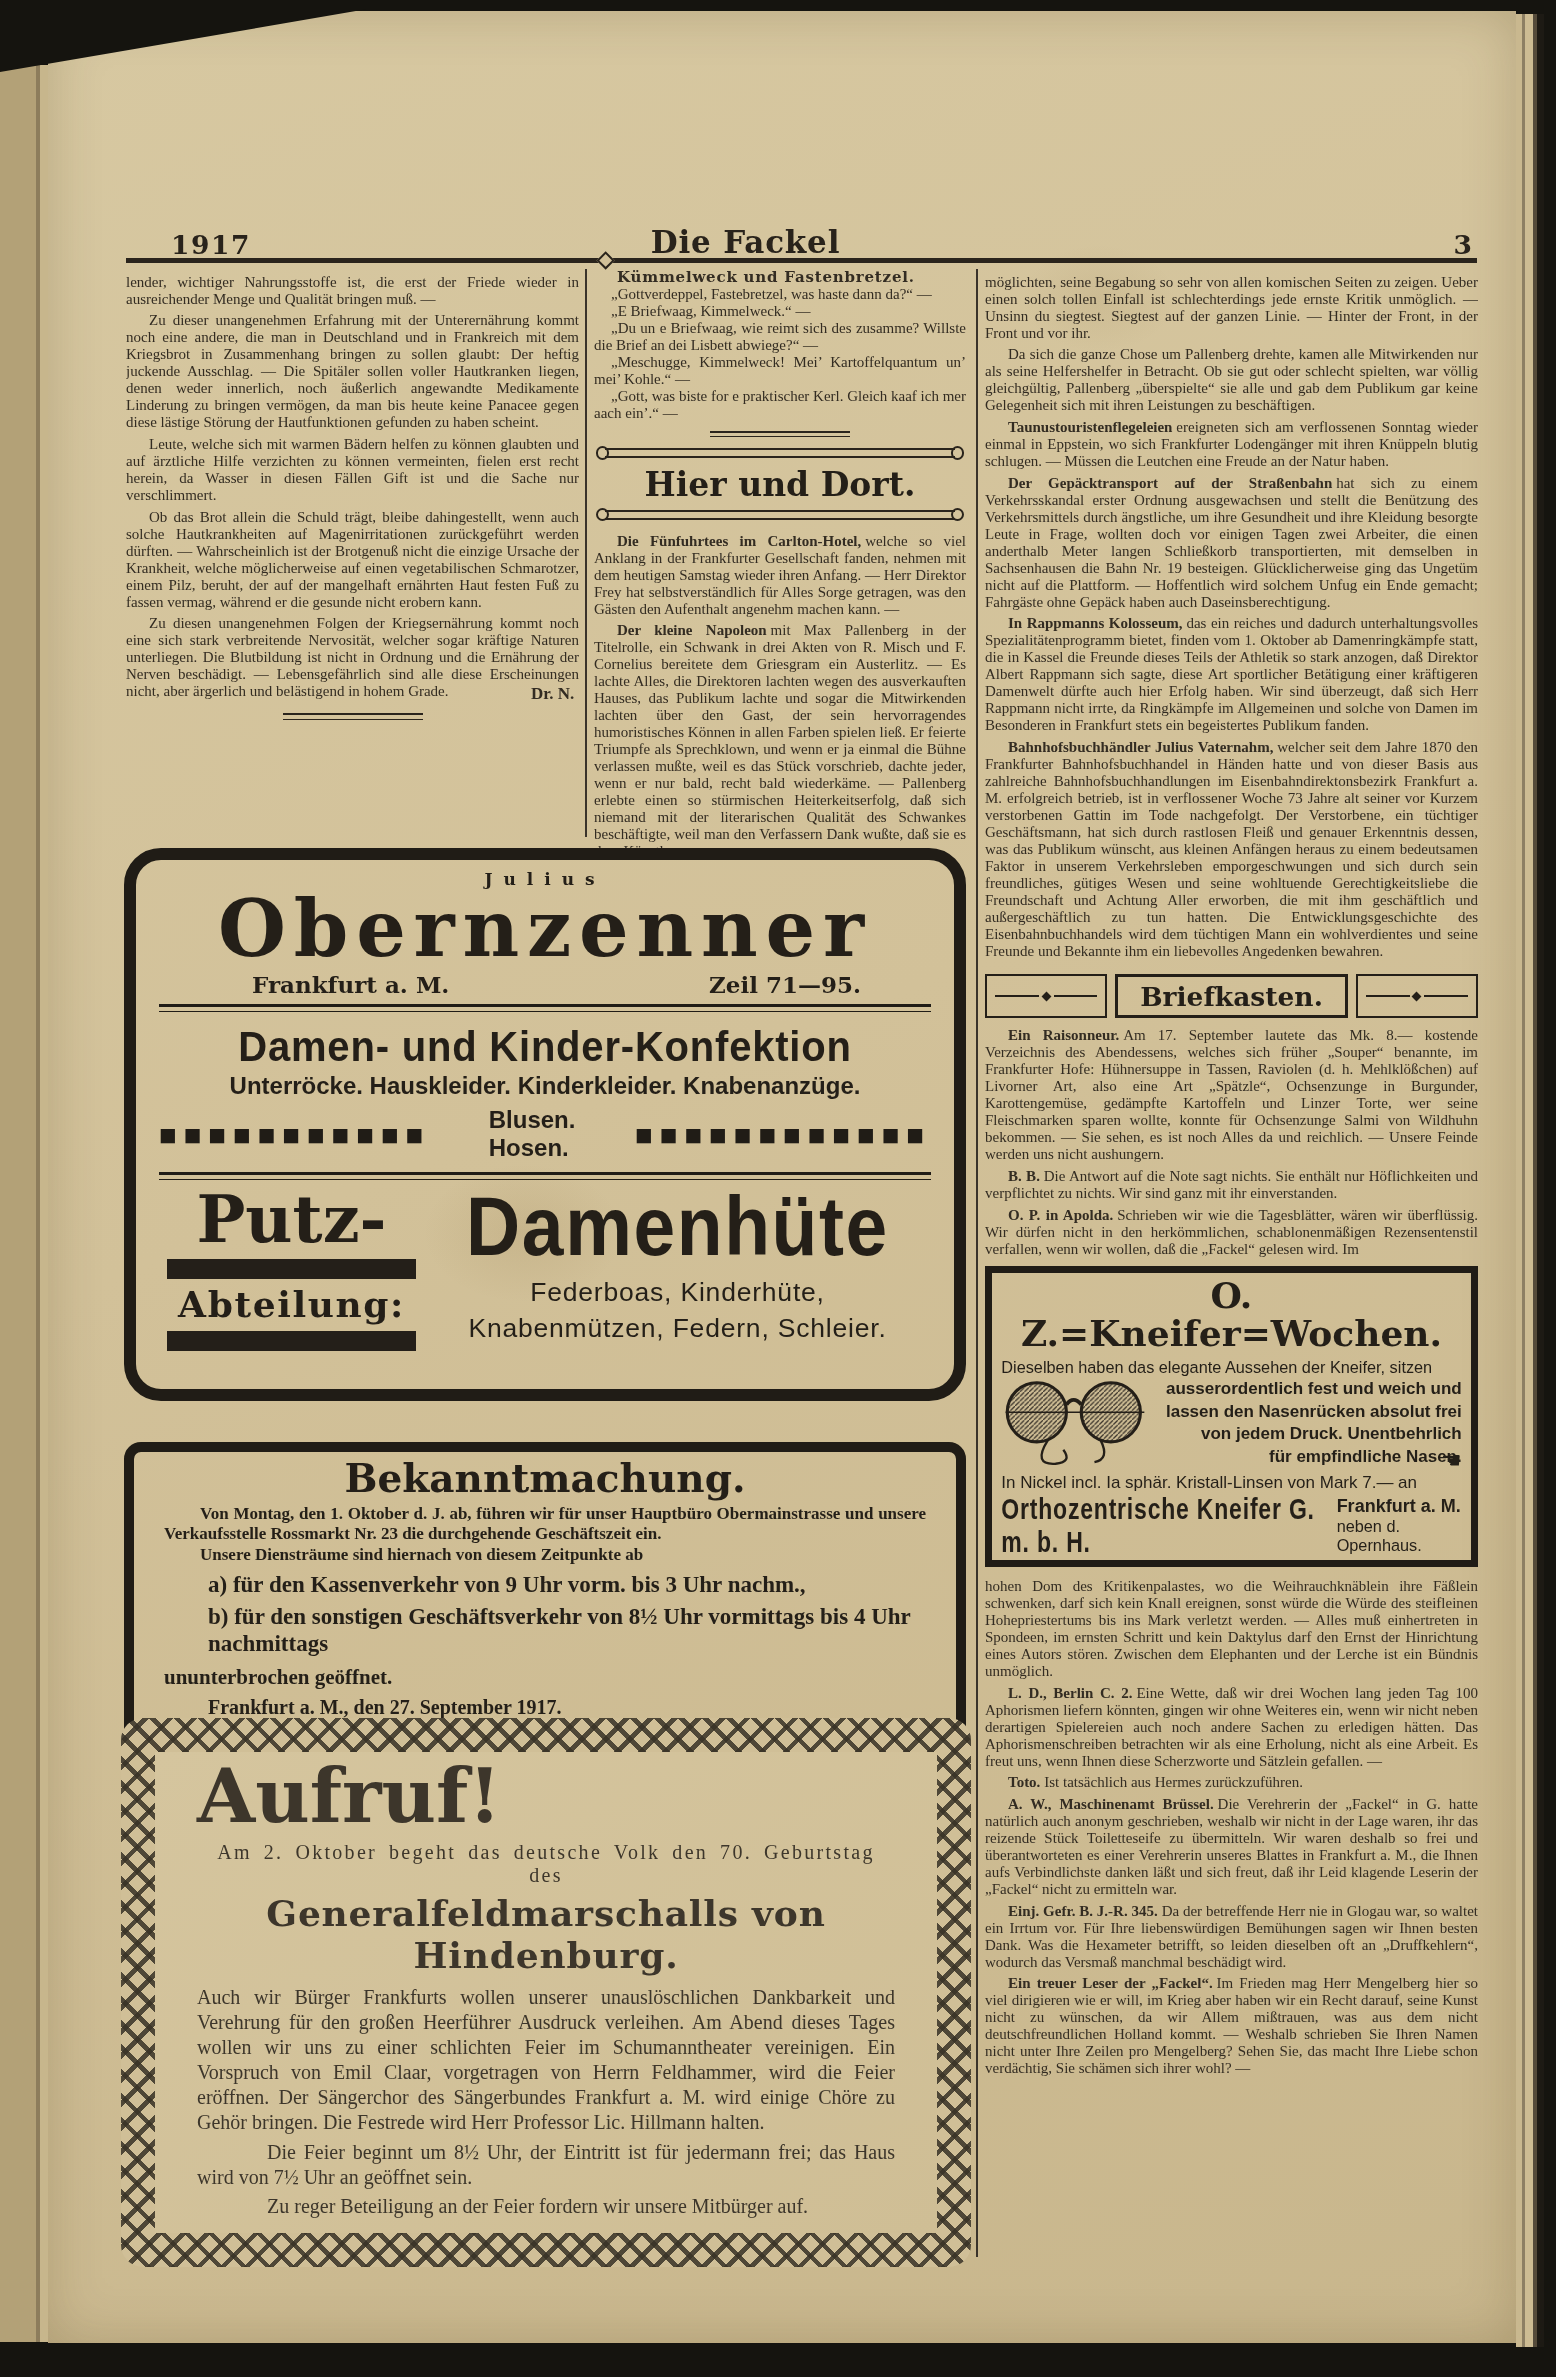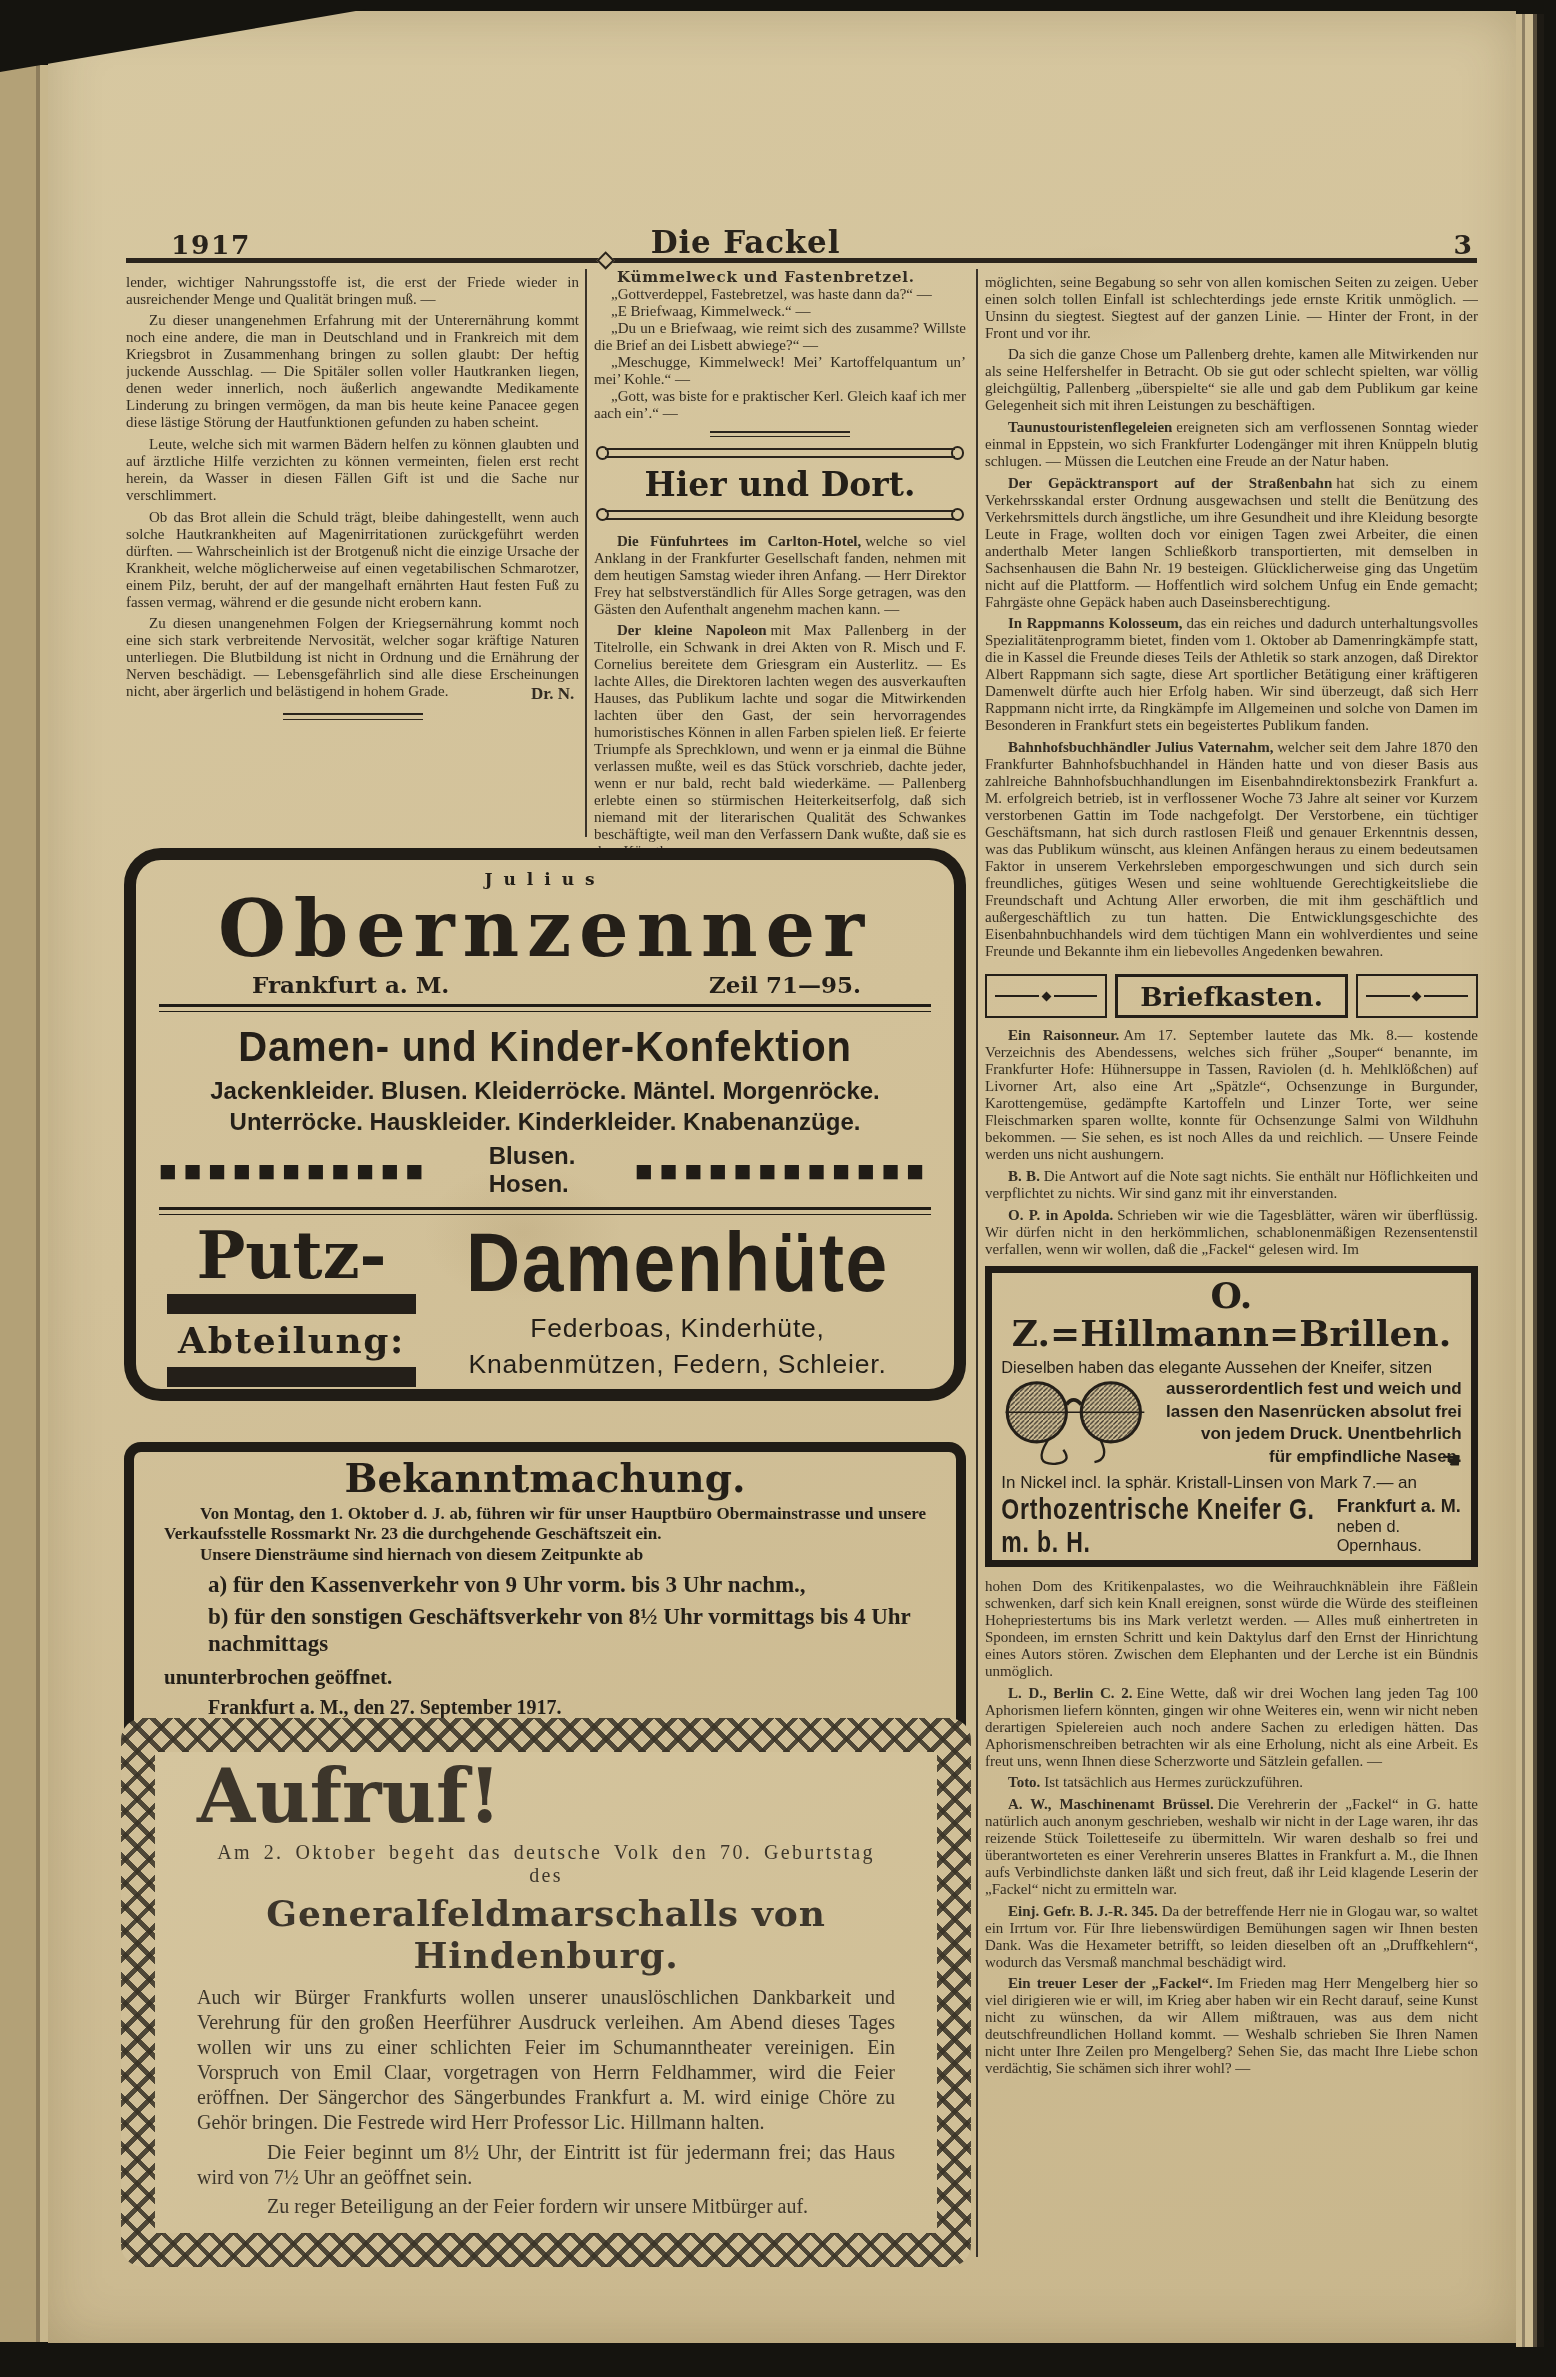--- a/index.html
+++ b/index.html
@@ -199,21 +199,21 @@
       </div>
 
       <div class="gap">
 
       <p><b>Ein Raisonneur.</b><span>Am 17. September lautete das Mk. 8.— kostende Verzeichnis des Abendessens, welches sich früher „Souper“ benannte, im Frankfurter Hofe: Hühnersuppe in Tassen, Raviolen (d. h. Mehlklößchen) auf Livorner Art, also eine Art „Spätzle“, Ochsenzunge in Burgunder, Karottengemüse, gedämpfte Kartoffeln und Linzer Torte, wer seine Fleischmarken sparen wollte, konnte für Ochsenzunge Salmi von Wildhuhn bekommen. — Sie sehen, es ist noch Alles da und reichlich. — Unsere Feinde werden uns nicht aushungern.</span></p>
           <p><b>B. B.</b><span>Die Antwort auf die Note sagt nichts. Sie enthält nur Höflichkeiten und verpflichtet zu nichts. Wir sind ganz mit ihr einverstanden.</span></p>
           <p><b>O. P. in Apolda.</b><span>Schrieben wir wie die Tagesblätter, wären wir überflüssig. Wir dürfen nicht in den herkömmlichen, schablonenmäßigen Rezensentenstil verfallen, wenn wir wollen, daß die „Fackel“ gelesen wird. Im</span></p>
         </div>
 
       <div class="kneifer">
-        <div class="kn-title">O. Z.=Hillmann=Brillen.</div>
+        <div class="kn-title">O. Z.=Kneifer=Wochen.</div>
         <div class="kn-line1">Dieselben haben das elegante Aussehen der Kneifer, sitzen</div>
         <div class="kn-row">
           <svg width="148" height="92" viewBox="0 0 190 118">
             <defs>
               <pattern id="hatch" width="6" height="6" patternUnits="userSpaceOnUse">
                 <path d="M0 6 L6 0" stroke="#3a332a" stroke-width="1.6"></path>
               </pattern>
             </defs>
             <circle cx="46" cy="44" r="38" fill="url(#hatch)" stroke="#241f18" stroke-width="4"></circle>
             <circle cx="141" cy="44" r="38" fill="url(#hatch)" stroke="#241f18" stroke-width="4"></circle>
@@ -254,21 +254,20 @@
 
     <div class="ad ad-ober">
       <div class="ob-julius">Julius</div>
       <div class="ob-name">Obernzenner</div>
       <div class="ob-row">
         <span>Frankfurt a. M.</span>
         <span>Zeil 71—95.</span>
       </div>
       <div class="dbl"></div>
       <div class="ob-head">Damen- und Kinder-Konfektion</div>
-      <div class="ob-line">Jackenkleider. Blusen. Kleiderröcke. Mäntel. Morgenröcke.</div>
       <div class="ob-line" style="margin-top:3.1px;">Unterröcke. Hauskleider. Kinderkleider. Knabenanzüge.</div>
       <div class="ob-squares">
         <span class="sq">■■■■■■■■■■■</span>
         <span class="ob-sqlabel">Blusen. Hosen.</span>
         <span class="sq">■■■■■■■■■■■■</span>
       </div>
       <div class="dbl" style="margin-top:9.3px;"></div>
       <div class="putz">
         <div class="putz-left">
           <div class="putz-word">Putz-</div>

